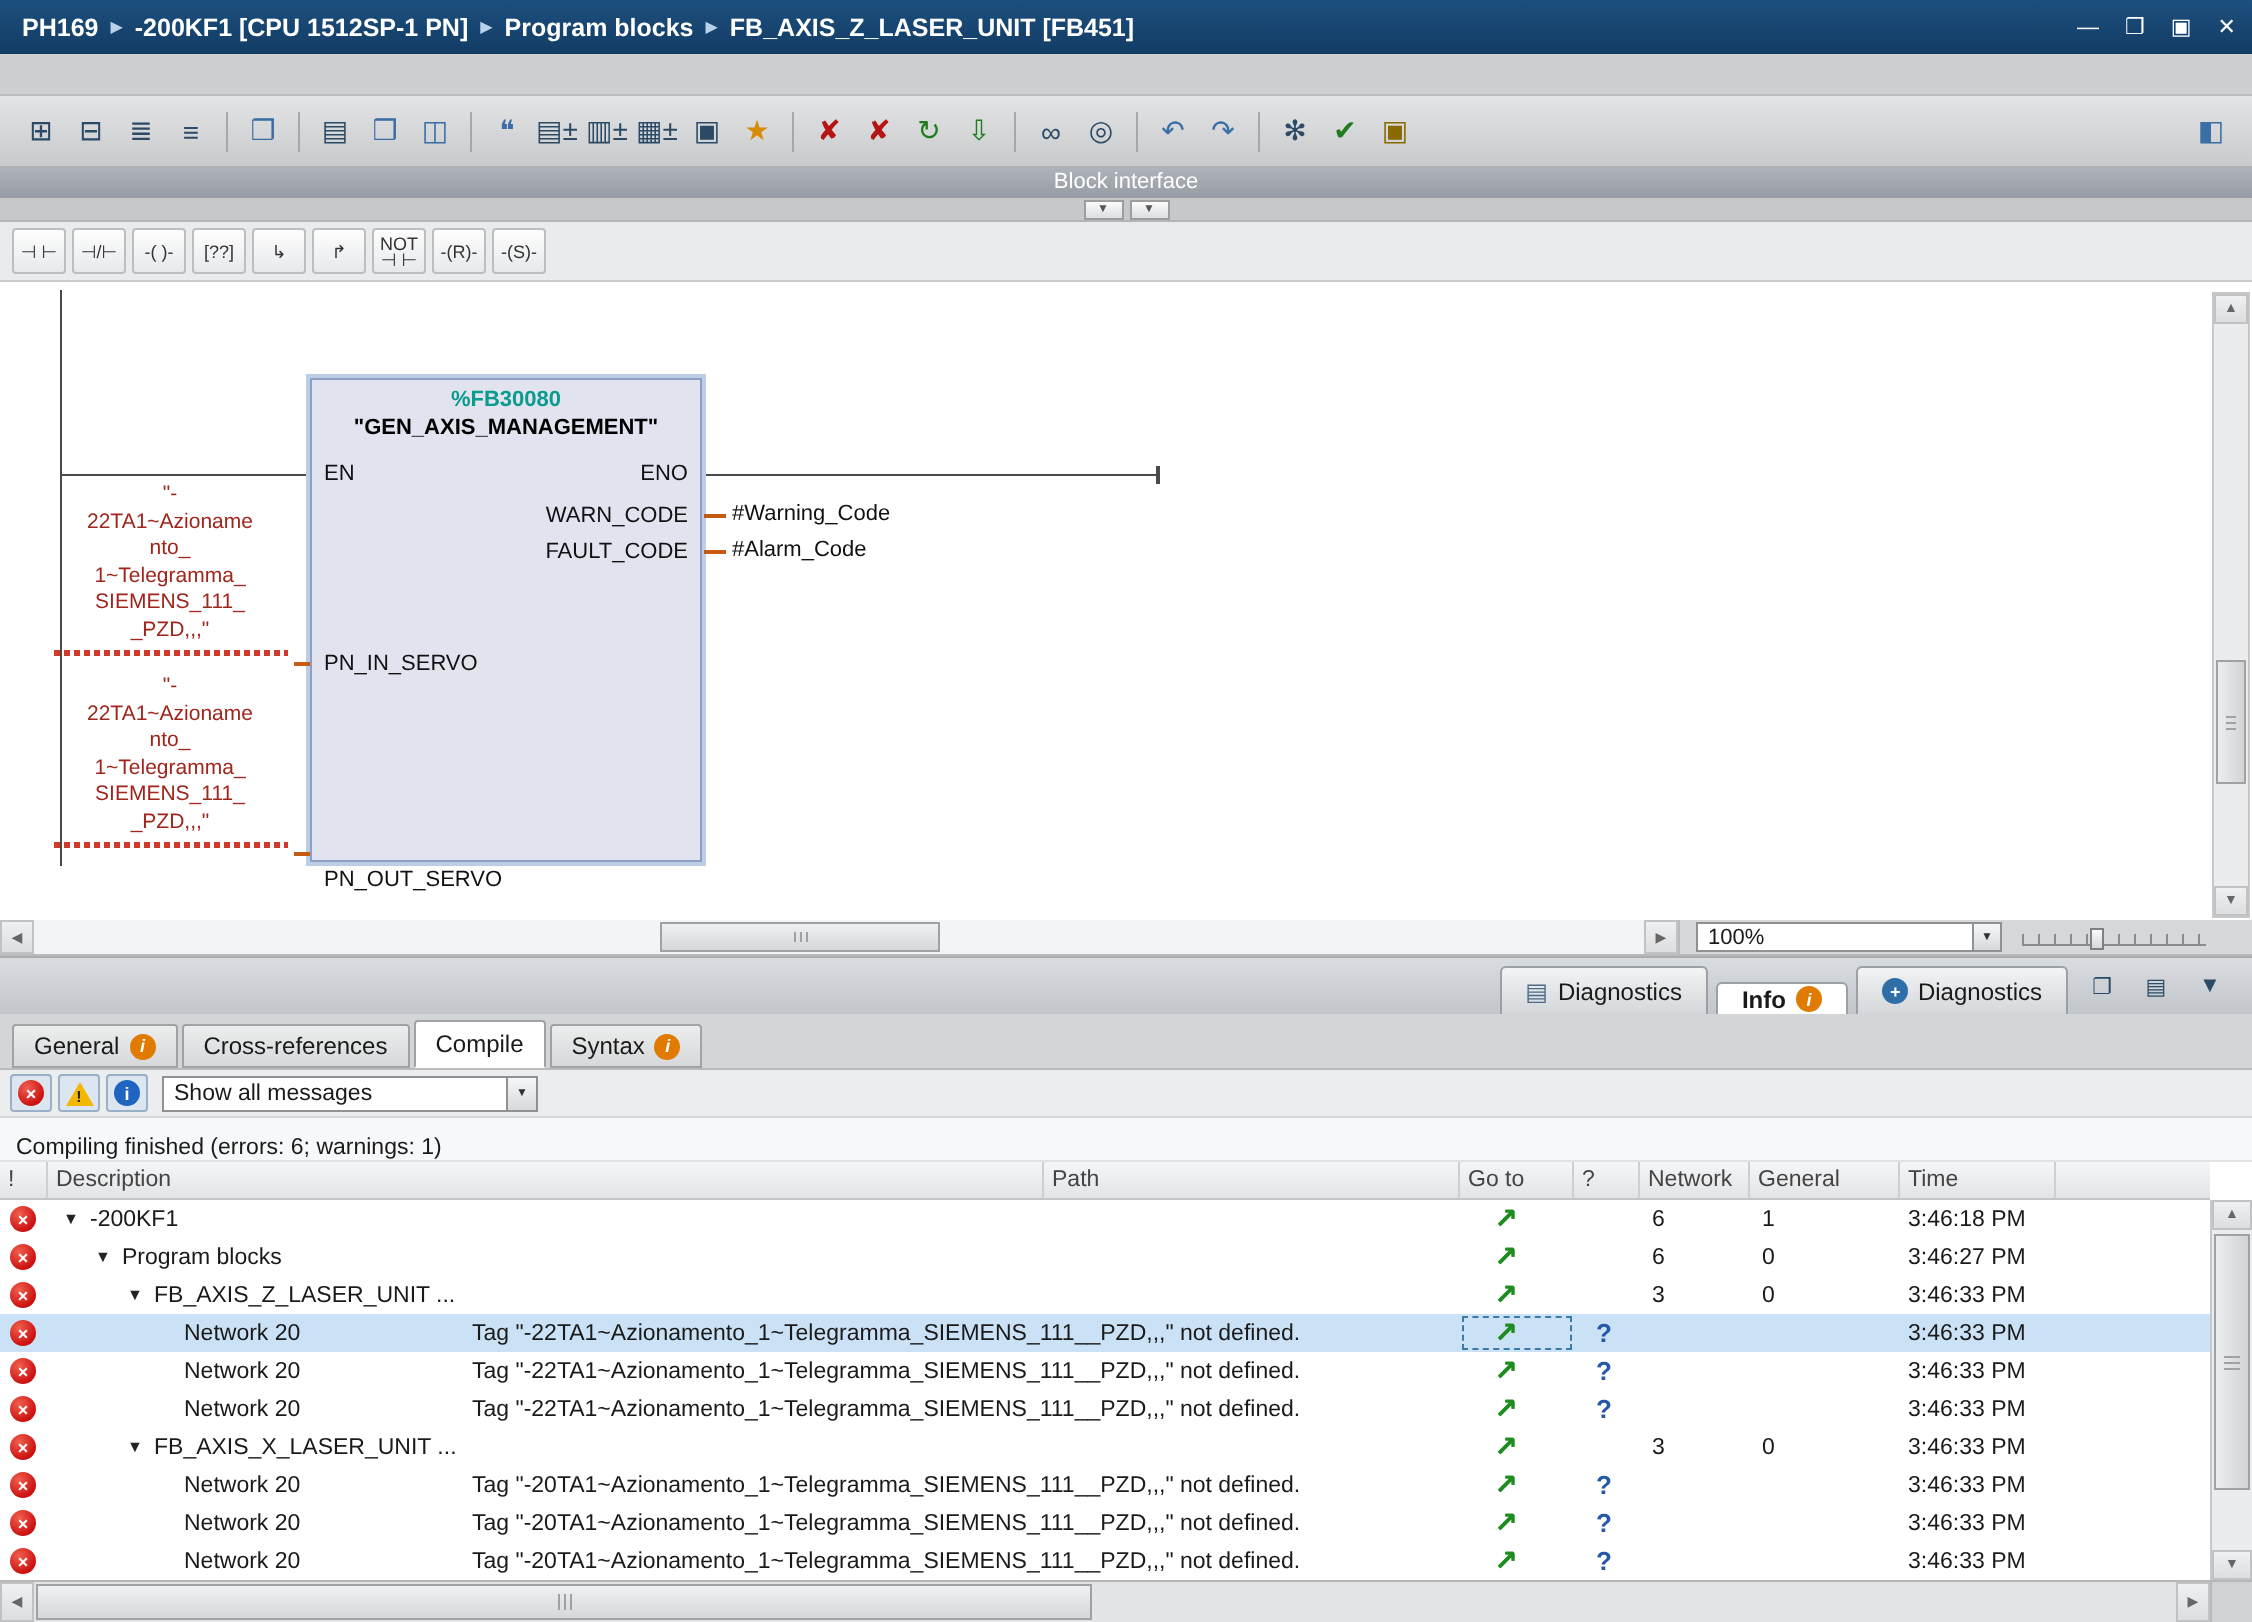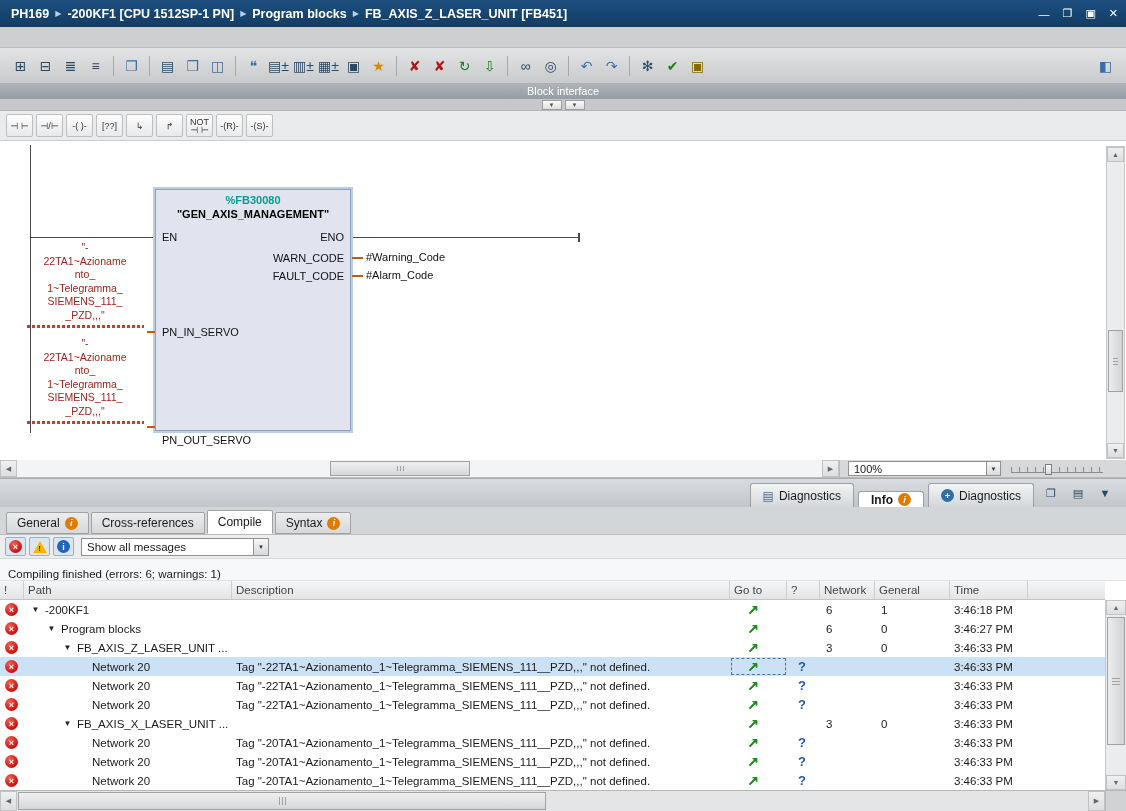--- a/index.html
+++ b/index.html
@@ -351,22 +351,22 @@
   </div>
 </div>
 
 <div class="status-row">
   <span>Compiling finished (errors: 6; warnings: 1)</span>
 </div>
 
 <div class="table-area">
   <div class="thead">
       <span class="hc w0">!</span>
+      <span class="hc w2">Description</span>
       <span class="hc w1">Path</span>
-      <span class="hc w2">Description</span>
       <span class="hc w3">Go to</span>
       <span class="hc w4">?</span>
       <span class="hc w5">Network</span>
       <span class="hc w6">General</span>
       <span class="hc w7">Time</span>
       <span class="hc w8"></span>
     </div>
   <div class="mrows">
       <div class="mrow">
         <span class="cell w0">

